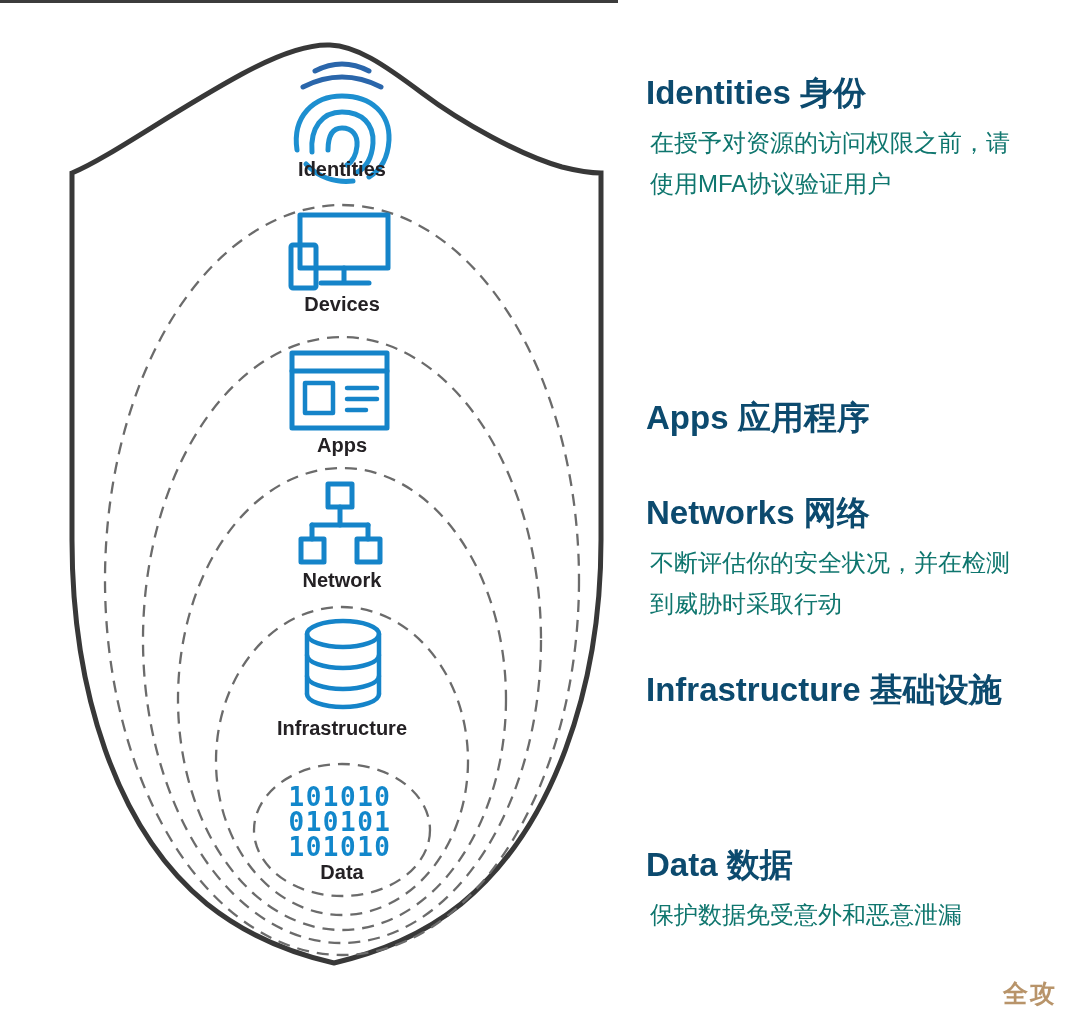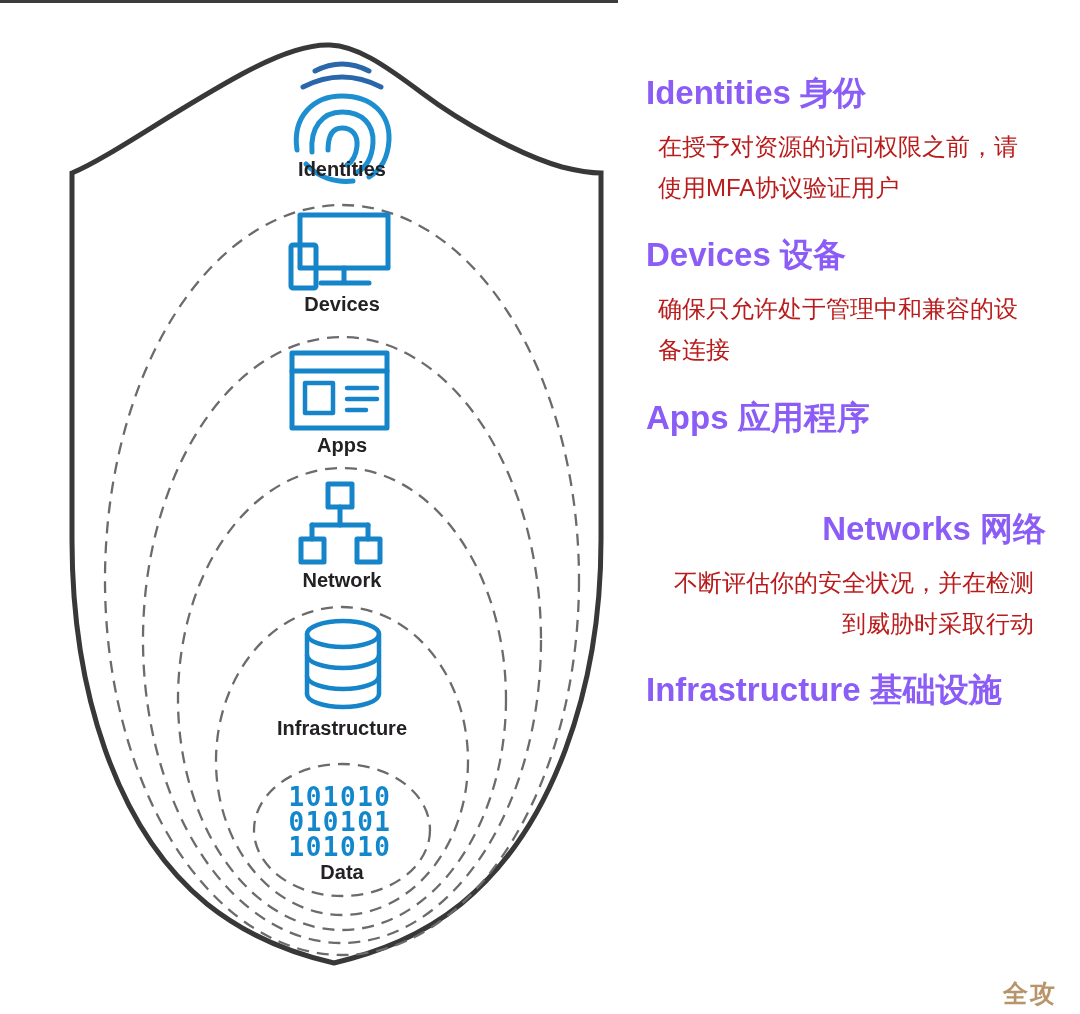--- a/index.html
+++ b/index.html
@@ -18,24 +18,24 @@
   .layer-label{
     font-family:"Liberation Sans","DejaVu Sans",sans-serif;
     font-size:20px;font-weight:700;fill:#242124;text-anchor:middle;
   }
   .binary-line{
     font-family:"DejaVu Sans Mono","Liberation Mono",monospace;
     font-size:26px;font-weight:700;fill:#1287cb;text-anchor:middle;letter-spacing:1.5px;
   }
   .section{position:absolute;left:646px;width:400px;}
   .section-heading{
-    font-size:33px;line-height:42px;font-weight:700;color:#8b5cf6;margin:0 0 8px 0;
+    font-size:33px;line-height:42px;font-weight:700;color:#0c4a6e;margin:0 0 8px 0;
   }
   .section-body{
-    font-size:24px;line-height:41px;color:#b91c1c;white-space:pre-line;margin:12px;
+    font-size:24px;line-height:41px;color:#0f766e;white-space:pre-line;margin:4px;
   }
   #watermark{
     position:absolute;left:1003px;top:977px;font-size:25px;font-weight:700;
     color:#b8946a;letter-spacing:2px;text-shadow:0 0 2px #ffffff;
   }
 </style>
 </head>
 <body>
 
 <div id="canvas">
@@ -120,36 +120,35 @@
     <text class="layer-label" x="342" y="735">Infrastructure</text>
     <text class="layer-label" x="342" y="879">Data</text>
   </svg>
 
   <div class="section" style="top:72px;">
     <h2 class="section-heading">Identities 身份</h2>
     <p class="section-body">在授予对资源的访问权限之前，请
 使用MFA协议验证用户</p>
   </div>
 
-  <div class="section" style="top:234px;">
-    <h2 class="section-heading">Devices 设备</h2>
-    <p class="section-body">确保只允许处于管理中和兼容的设
-备连接</p>
-  </div>
 
   <div class="section" style="top:397px;">
     <h2 class="section-heading">Apps 应用程序</h2>
   </div>
 
-  <div class="section" style="top:508px;text-align:right;">
+  <div class="section" style="top:492px;">
     <h2 class="section-heading">Networks 网络</h2>
     <p class="section-body">不断评估你的安全状况，并在检测
 到威胁时采取行动</p>
   </div>
 
   <div class="section" style="top:669px;">
     <h2 class="section-heading">Infrastructure 基础设施</h2>
   </div>
 
+  <div class="section" style="top:844px;">
+    <h2 class="section-heading">Data 数据</h2>
+    <p class="section-body">保护数据免受意外和恶意泄漏</p>
+  </div>
 
   <div id="watermark">全攻略</div>
 
 </div>
 
 </body></html>

